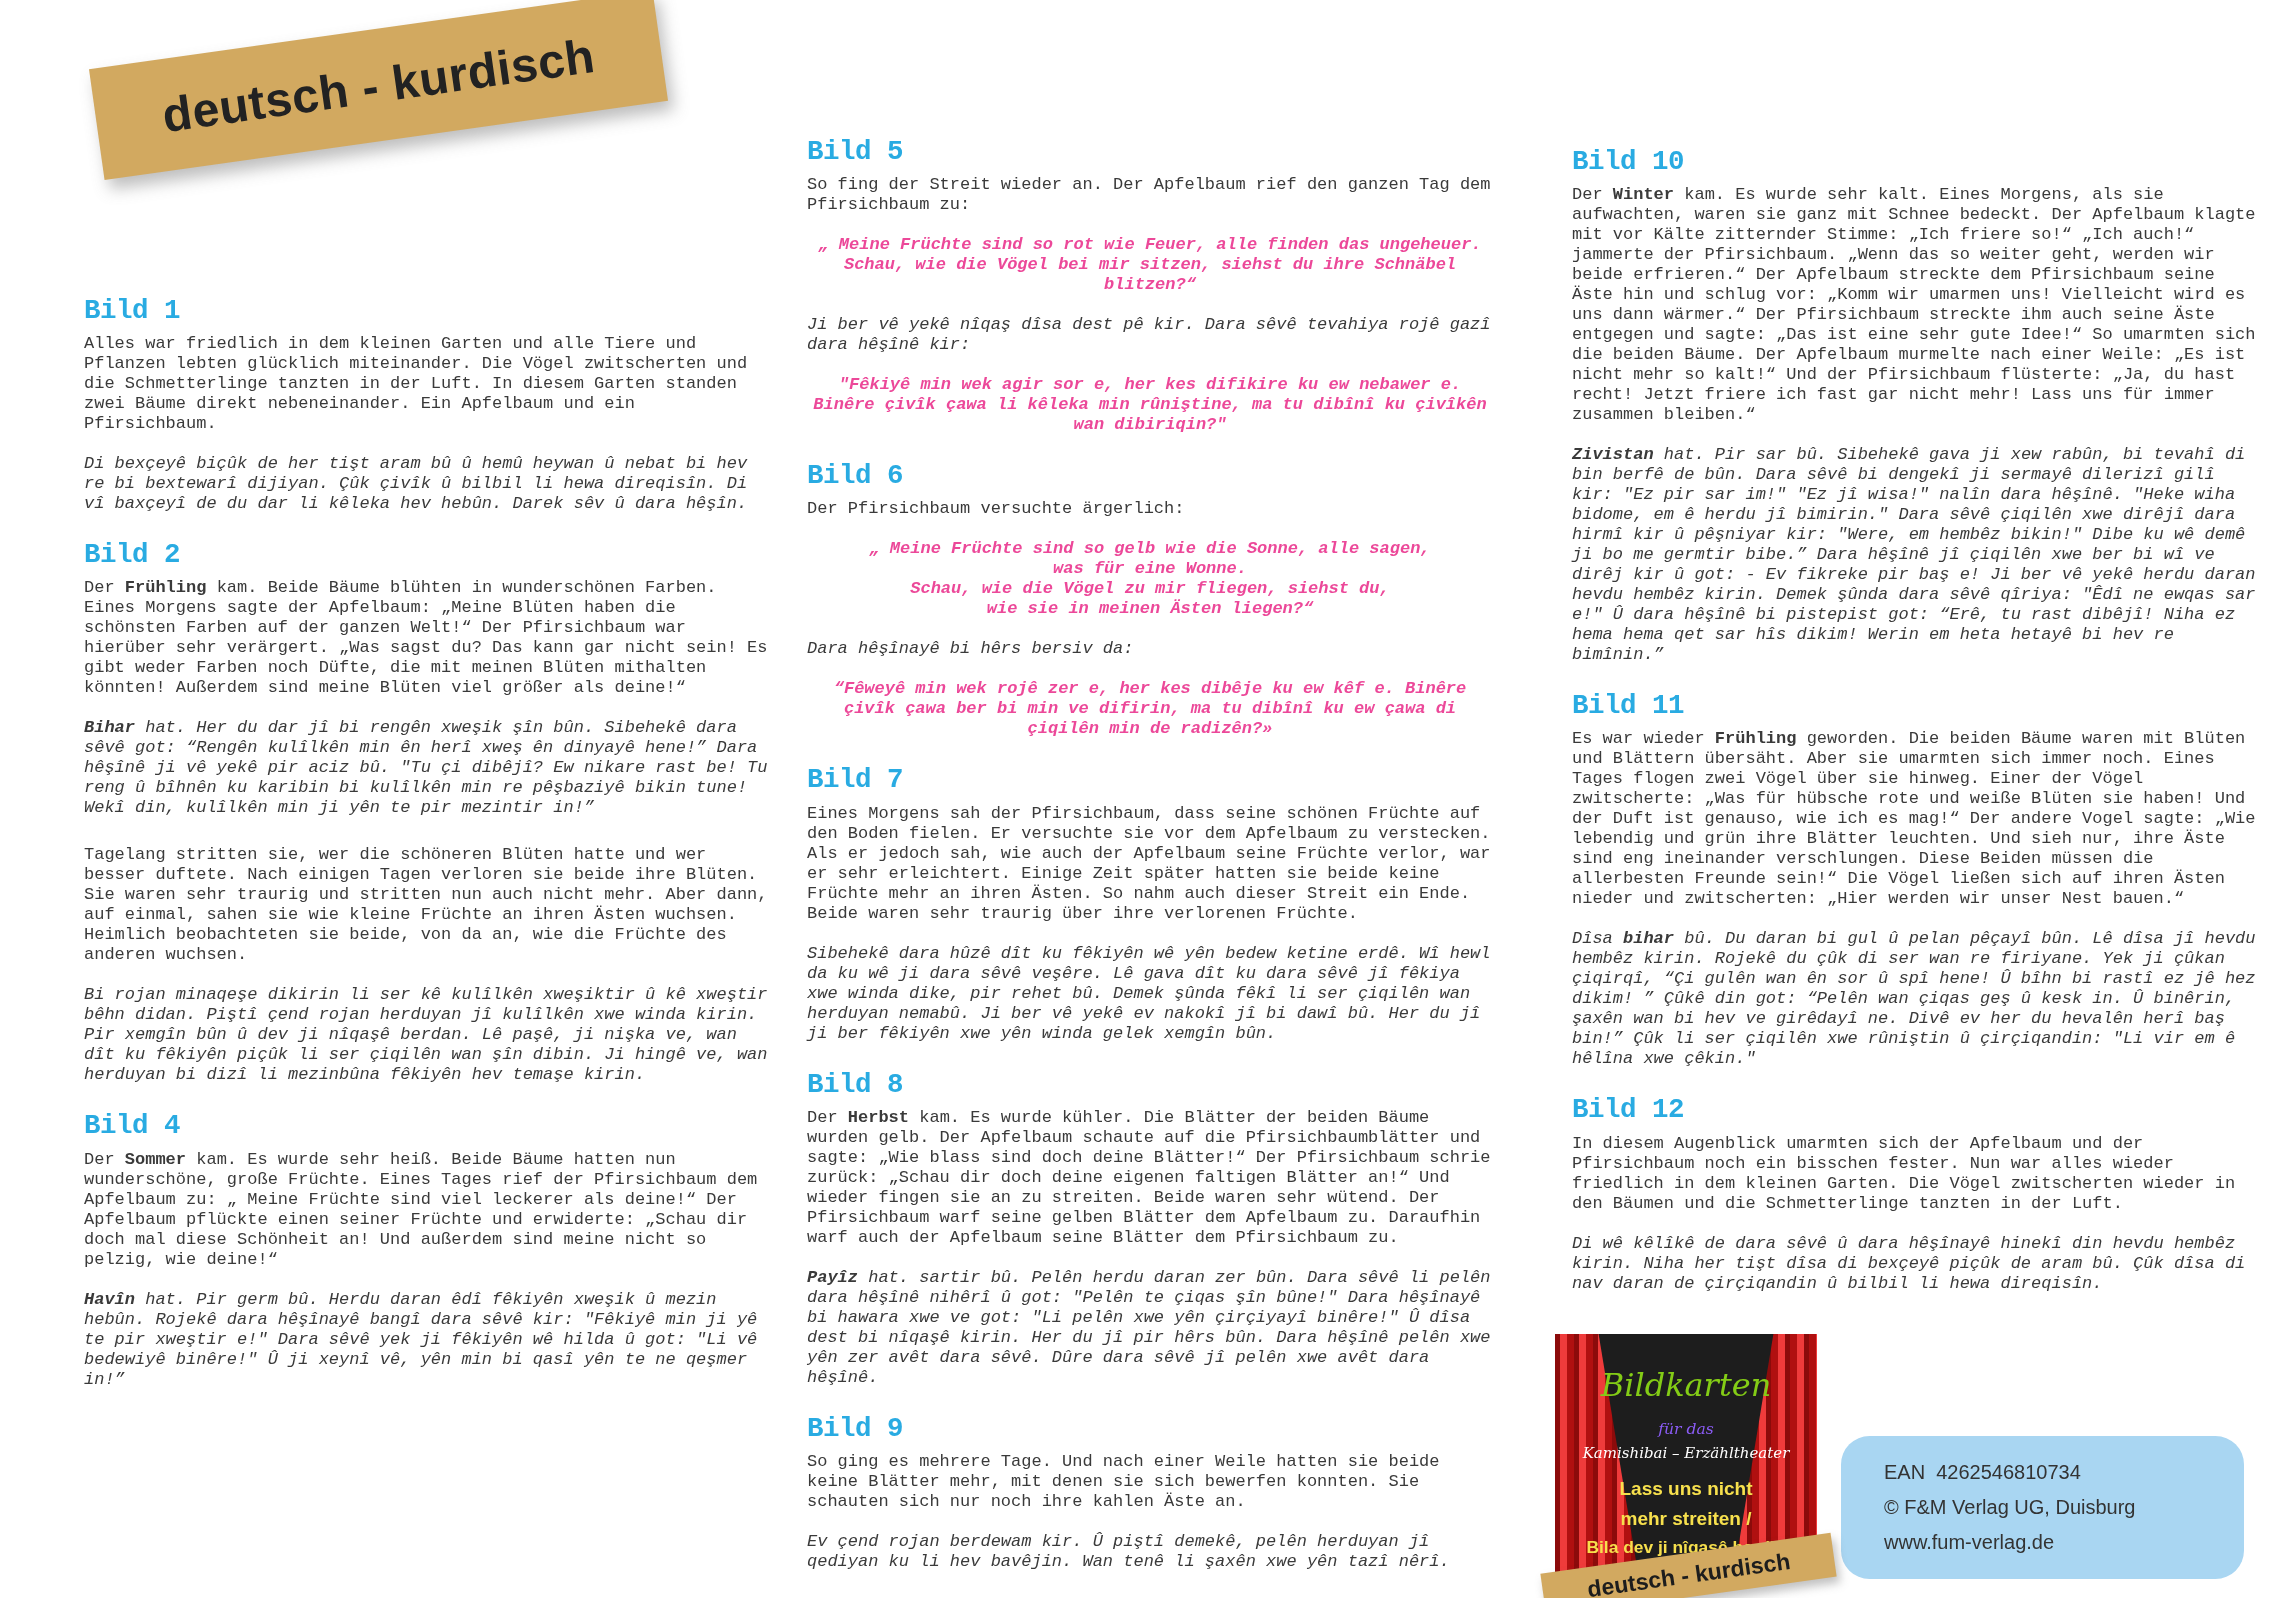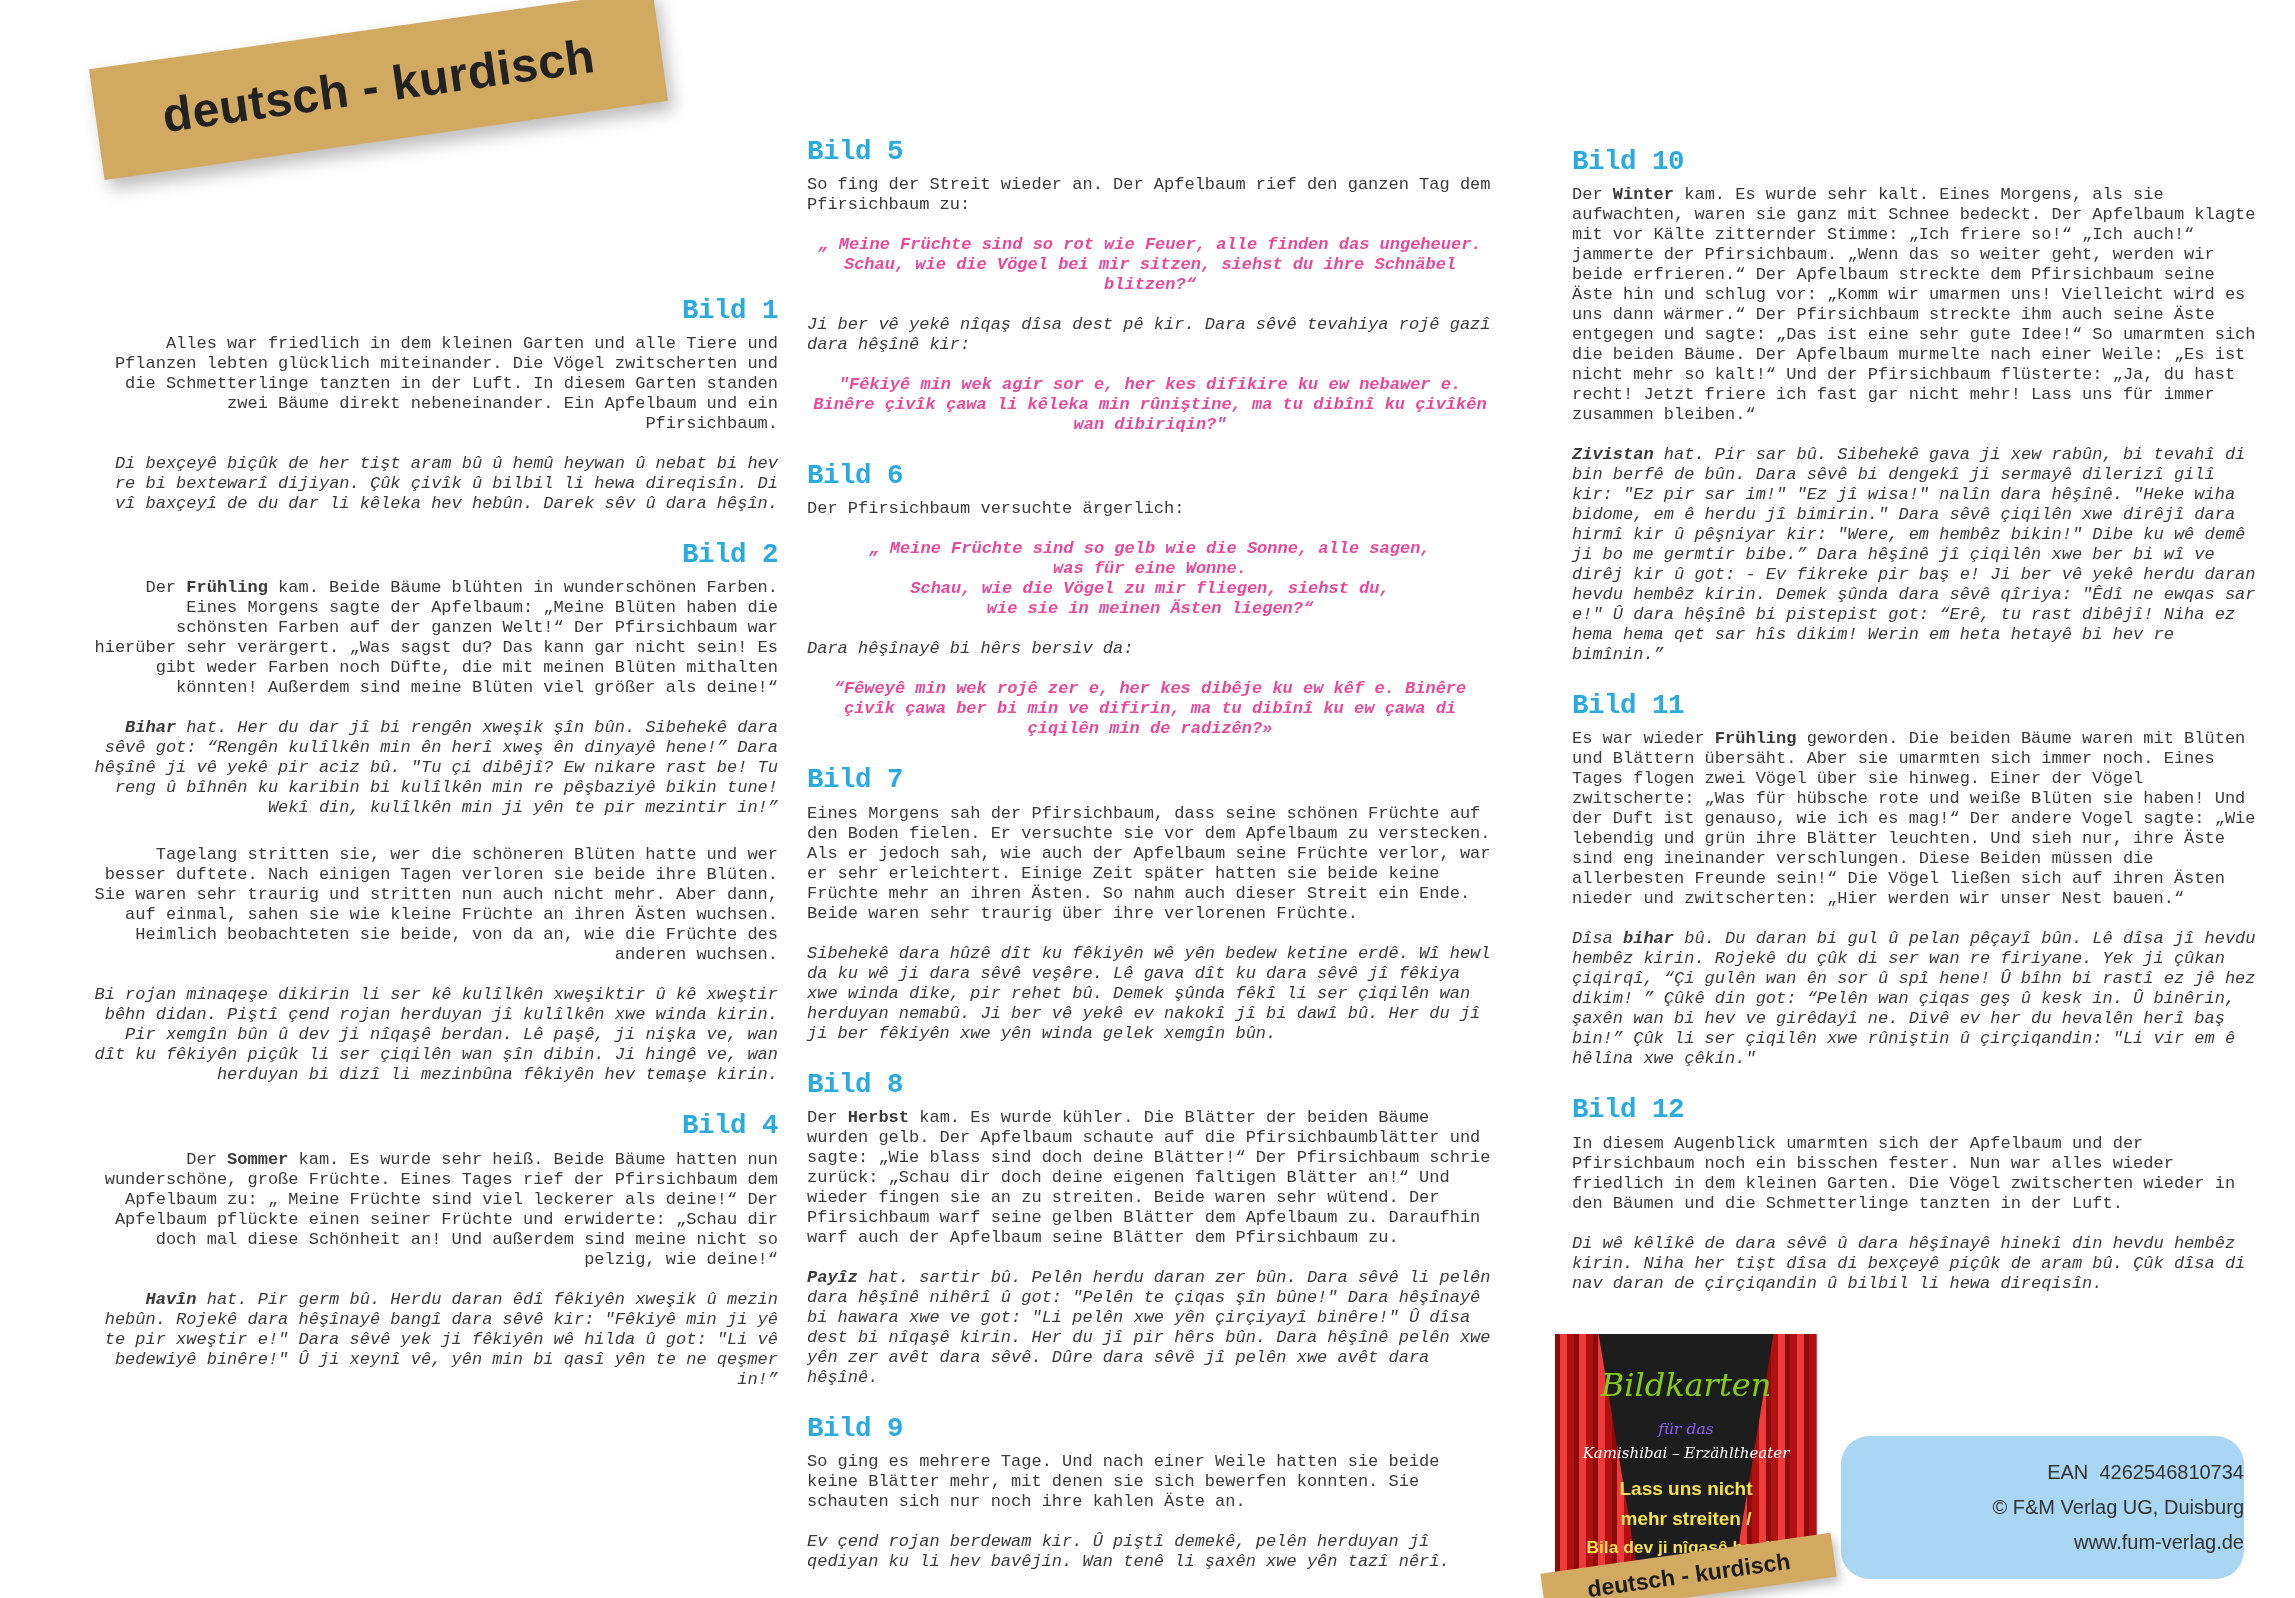--- a/index.html
+++ b/index.html
@@ -11,21 +11,21 @@
   .banner{
     position:absolute;left:94px;top:28.5px;width:569px;height:112px;
     background:#d2a960;transform:rotate(-8deg);transform-origin:center;
     display:flex;align-items:center;justify-content:center;
     box-shadow:4.6px 10px 15.6px rgba(110,110,110,.45);
   }
   .banner span{font-size:48px;font-weight:bold;color:#222;letter-spacing:0.5px;}
 
   
   .col{position:absolute;width:686px;}
-  #col1{left:92px;top:297px;text-align:right;}
+  #col1{left:84px;top:297px;}
   #col2{left:807px;top:138px;}
   #col3{left:1572px;top:148px;}
 
   section.bild{margin:0 0 27px 0;font-family:Liberation Mono, monospace;}
   h2.title{
     font-size:27.5px;line-height:1.05;font-weight:bold;margin:0 0 8.3px 0;
     color:#29abe2;letter-spacing:-0.5px;
   }
   p{font-size:17px;line-height:20px;margin:0 0 20px 0;}
   section.bild p:last-child{margin-bottom:0;}
@@ -69,21 +69,21 @@
   }
   .cover-ribbon span{font-size:23px;font-weight:bold;color:#1d1d1d;}
 
   
   .info-box{
     position:absolute;left:1841px;top:1436px;width:403px;height:143px;
     background:#a9d6f2;border-radius:28.5px;
     display:flex;flex-direction:column;justify-content:center;gap:12px;
     padding-left:43px;box-sizing:border-box;color:#333;
   }
-  .info-box div{font-size:20px;white-space:pre-wrap;text-align:right;}
+  .info-box div{font-size:20px;white-space:pre-wrap;}
 </style>
 </head>
 <body>
 
 <div class="banner">
   <span>deutsch - kurdisch</span>
 </div>
 
 <div class="col" id="col1">
     <section class="bild">

